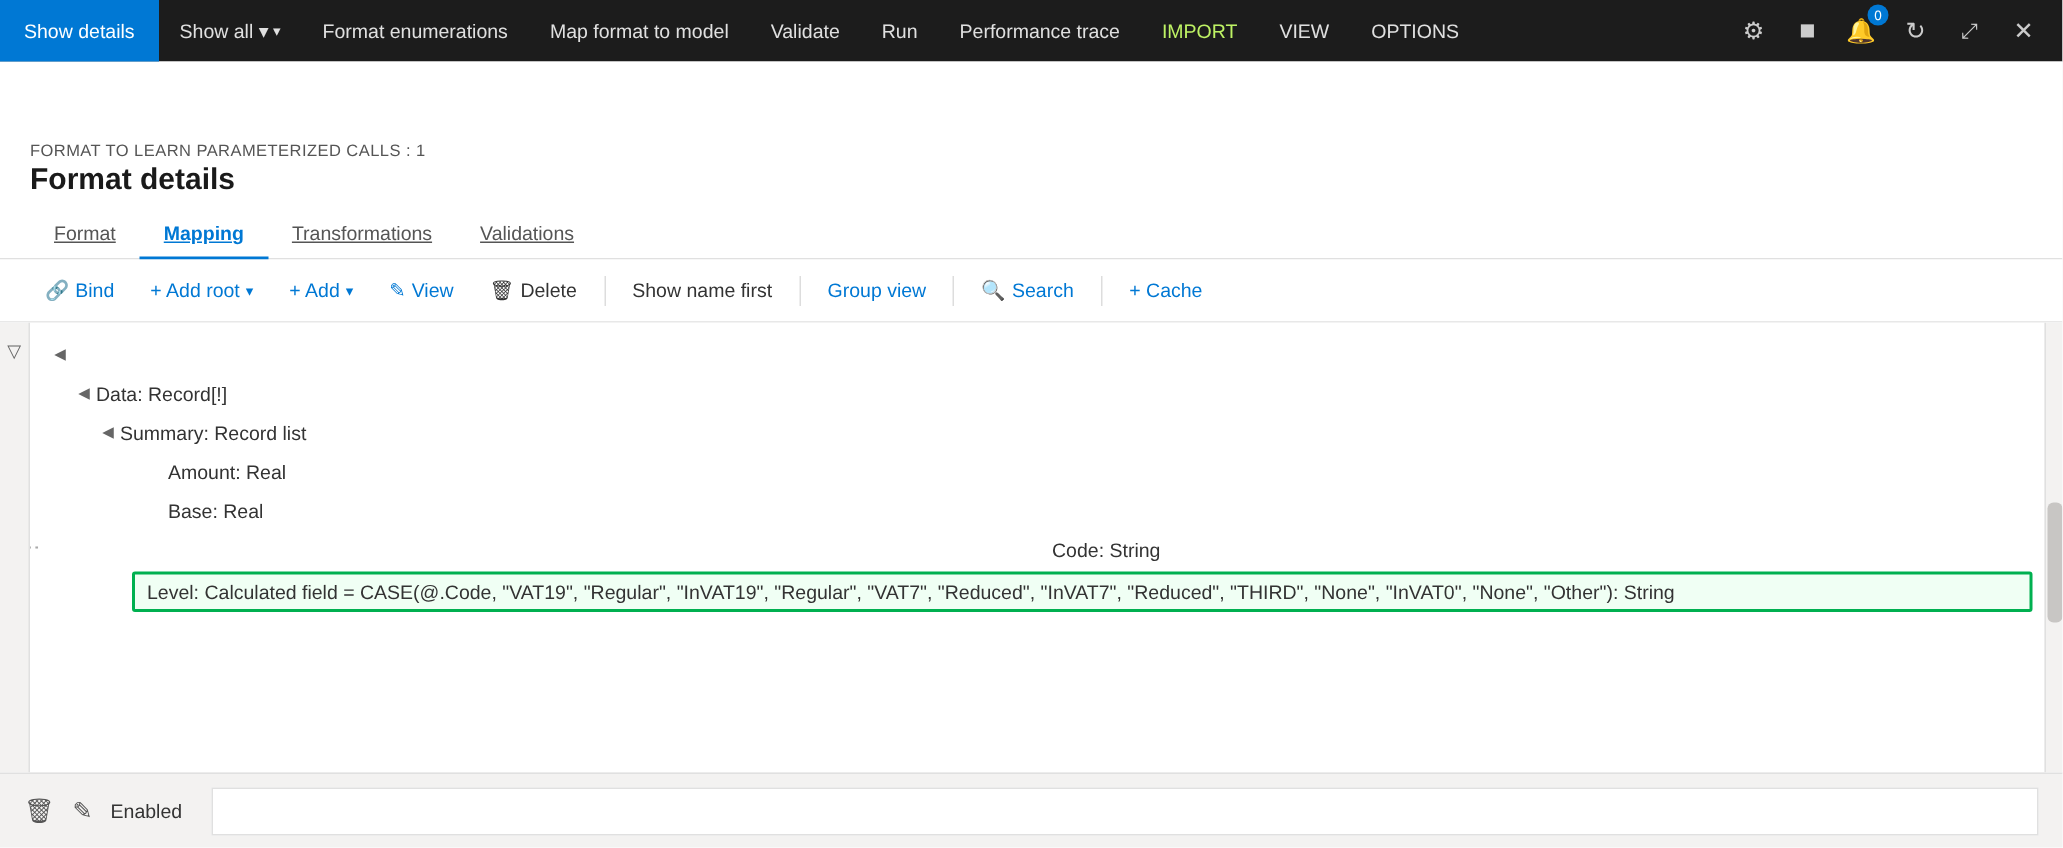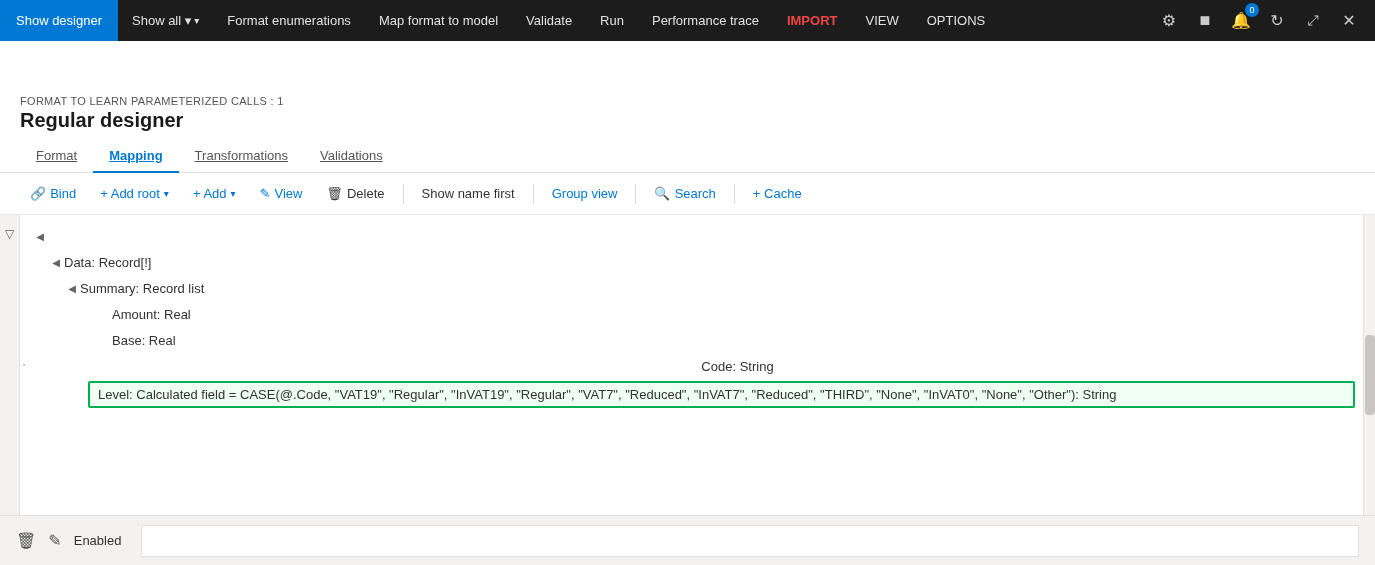--- a/index.html
+++ b/index.html
@@ -34,21 +34,21 @@
       font-size: 13px;
       cursor: pointer;
       white-space: nowrap;
       position: relative;
     }
     .nav-item.with-arrow::after {
       content: ' ▾';
       font-size: 10px;
       margin-left: 3px;
     }
-    .nav-item.dimmed { color: #ef4444; font-weight: bold; }
+    .nav-item.dimmed { color: #bef264; }
     .nav-spacer { flex: 1; }
     .nav-icons {
       display: flex;
       align-items: center;
       gap: 8px;
       padding-right: 12px;
     }
     .nav-icon {
       color: #ccc;
       cursor: pointer;
@@ -247,21 +247,21 @@
       height: 32px;
       background: #fff;
       border: 1px solid #e0e0e0;
       margin-left: 8px;
     }
   </style>
 </head>
 <body>
 
 <div class="top-nav">
-  <div class="nav-show-details">Show designer</div>
+  <div class="nav-show-details">Show details</div>
 
   <div class="nav-item with-arrow">Show all ▾</div>
   <div class="nav-item">Format enumerations</div>
   <div class="nav-item">Map format to model</div>
   <div class="nav-item">Validate</div>
   <div class="nav-item">Run</div>
   <div class="nav-item">Performance trace</div>
   <div class="nav-item dimmed">IMPORT</div>
   <div class="nav-item">VIEW</div>
   <div class="nav-item">OPTIONS</div>
@@ -280,21 +280,21 @@
     <div class="nav-icon" style="font-size:16px;">✕</div>
   </div>
 </div>
 
 <div class="main-area">
 
   <div class="breadcrumb-bar">
     <div class="breadcrumb-text">FORMAT TO LEARN PARAMETERIZED CALLS : 1</div>
   </div>
 
-  <div class="page-title">Regular designer</div>
+  <div class="page-title">Format details</div>
 
   <div class="tabs-bar">
     <div class="tab">Format</div>
     <div class="tab active">Mapping</div>
     <div class="tab">Transformations</div>
     <div class="tab">Validations</div>
   </div>
 
   <div class="toolbar">
     <button class="toolbar-btn blue">

